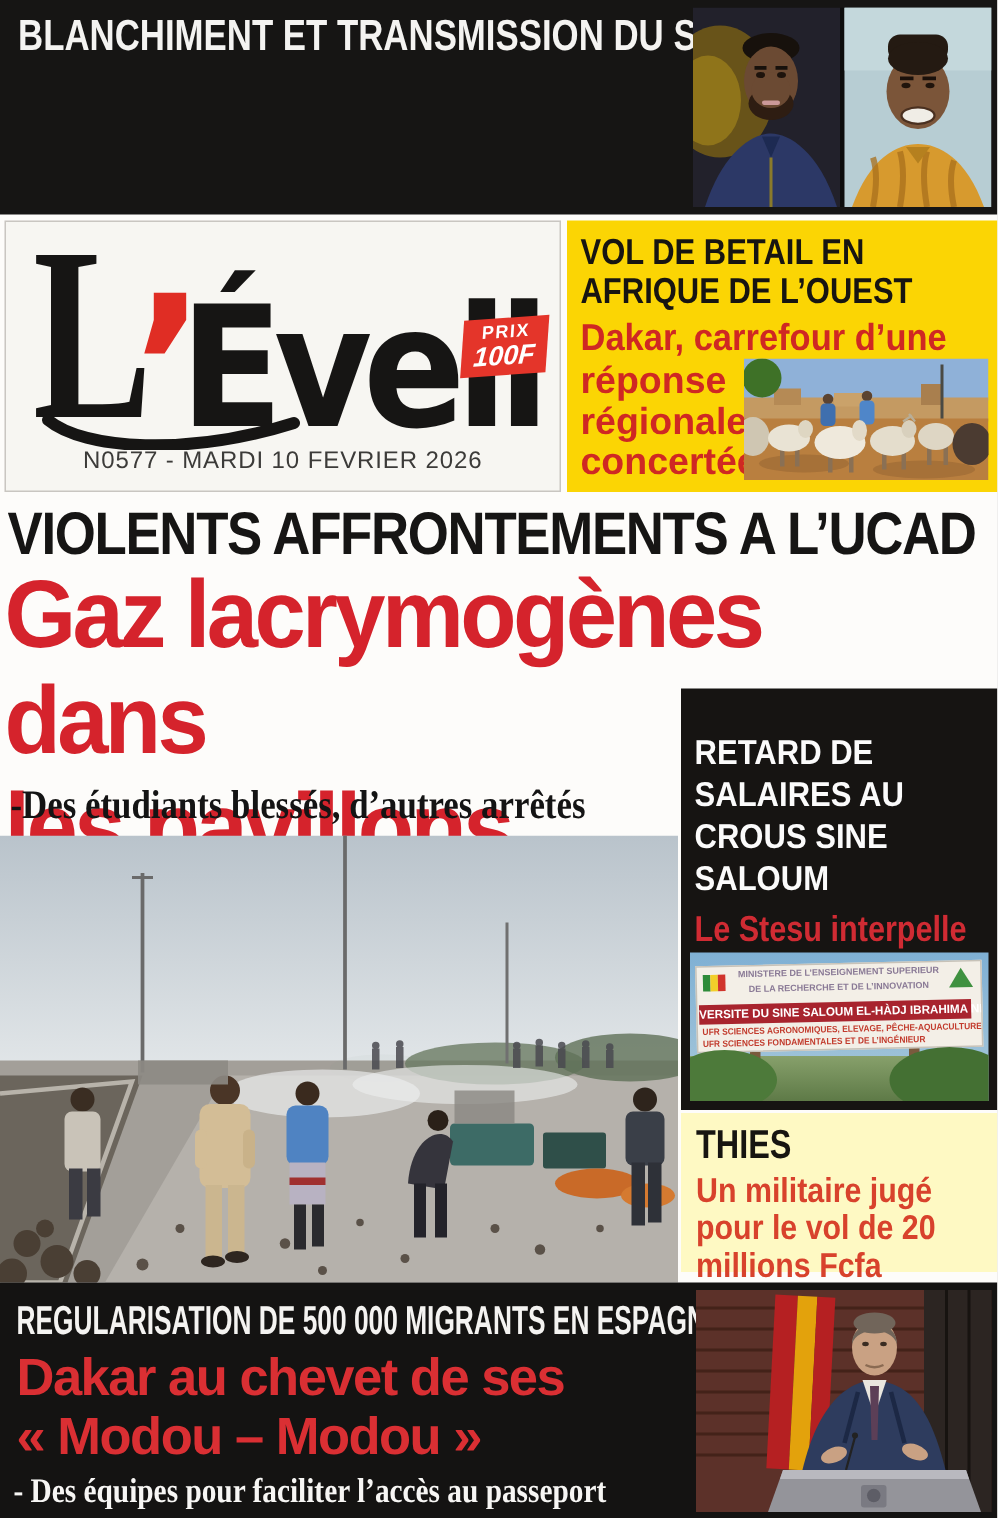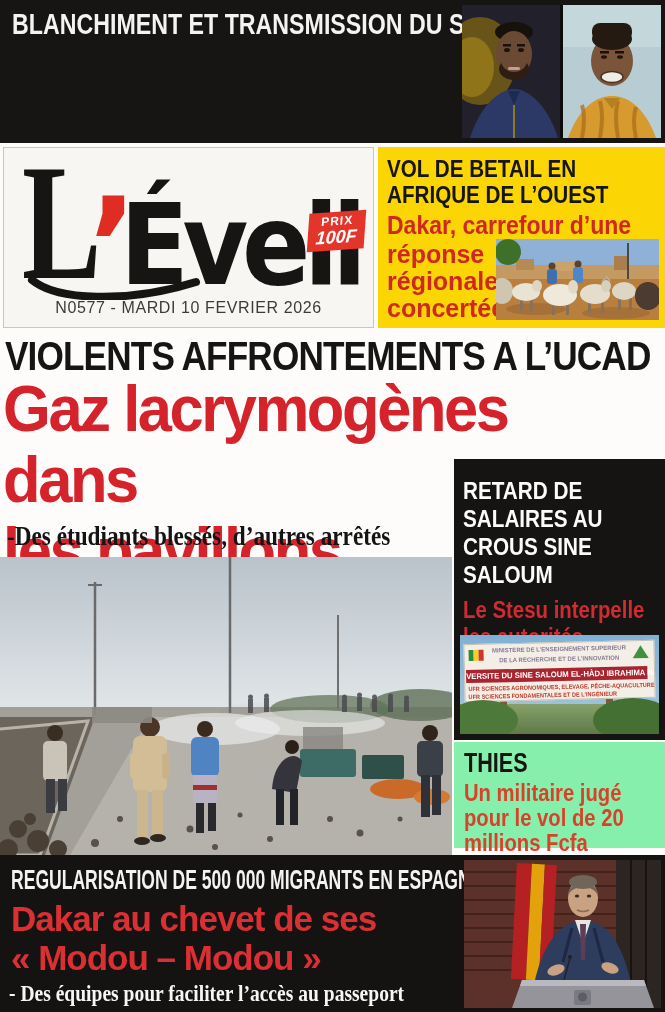--- a/index.html
+++ b/index.html
@@ -30,21 +30,21 @@
   .cattle-h2 { left:9px; top:94px; width:116px; color:#cf2823; font-weight:800; font-size:25px; line-height:27px; }
   .cattle-photo { left:118px; top:92px; width:163px; height:81px; }
 
   
   .ucad-kicker { left:5px; top:334px; color:#161514; font-weight:800; font-size:40px; letter-spacing:-1px; transform:scaleX(.88); }
   .main-headline { left:3px; top:374px; color:#d5232c; font-weight:800; font-size:64px; line-height:71px; letter-spacing:-2.5px; transform:scaleX(.96); transform-origin:0 0; }
   .main-subhead { left:7px; top:521px; font-family:"Liberation Serif", serif; font-weight:700; font-size:27px; color:#141414; transform:scaleX(.86); }
   .main-photo { left:0; top:557px; width:452px; height:298px; }
 
   
-  .crous-box { left:454px; top:459px; width:211px; height:281px; background:#161412; padding:18px 9px 0; }
+  .crous-box { left:454px; top:459px; width:211px; height:281px; background:#161412; padding:28px 9px 0; }
   .crous-kicker { color:#fbfbfb; font-weight:700; font-size:23px; line-height:28px; width:232px; transform:scaleX(.9); }
   .crous-headline { margin-top:7px; color:#d02b33; font-weight:800; font-size:24px; line-height:27px; width:240px; transform:scaleX(.85); }
   .sign-photo { position:absolute; left:6px; top:176px; width:199px; height:99px; overflow:hidden;
                 background:linear-gradient(#7fb0d4, #a9c9da); }
   .sign-board { position:absolute; left:4px; top:7px; right:4px; height:58px; background:#f3efe7;
                 border:1px solid #c7c2b8; transform:rotate(-1.3deg); overflow:hidden; }
   .sign-ministry { padding-top:3px; text-align:center; font-size:6px; line-height:7px; color:#8a7a96; font-weight:700; }
   .sign-band { position:absolute; left:1px; right:1px; top:25px; height:13px; background:#a8242e; color:#fff;
                font-size:8px; font-weight:700; line-height:13px; text-align:center; white-space:nowrap; transform:scaleX(.97); transform-origin:0 0; }
   .sign-ufr { position:absolute; left:3px; top:39px; color:#c23b2d; font-size:6px; font-weight:700; line-height:8px; white-space:nowrap; transform:scaleX(.93); transform-origin:0 0; }
@@ -53,21 +53,21 @@
   .sign-logo { position:absolute; right:5px; top:4px; width:0; height:0; border-left:8px solid transparent;
                border-right:8px solid transparent; border-bottom:13px solid #3f9140; }
   .sign-green { position:absolute; left:0; right:0; bottom:0; height:30px;
                 background:linear-gradient(#87a06b, #5e7a47); }
   .sign-bush1,.sign-bush2 { position:absolute; border-radius:50%; background:#4d7a3a; }
   .sign-bush1 { left:-12px; bottom:-6px; width:70px; height:40px; }
   .sign-bush2 { right:-14px; bottom:-8px; width:80px; height:44px; background:#447033; }
   .sign-post { position:absolute; width:7px; height:24px; background:#7a5a3d; bottom:12px; }
 
   
-  .thies-box { left:454px; top:742px; width:211px; height:106px; background:#86efac; padding:6px 10px 0; }
+  .thies-box { left:454px; top:742px; width:211px; height:106px; background:#fef9c3; padding:6px 10px 0; }
   .thies-kicker { color:#171511; font-weight:800; font-size:27px; transform:scaleX(.8); }
   .thies-headline { margin-top:2px; color:#d8422c; font-weight:800; font-size:23px; line-height:25px; width:236px; transform:scaleX(.88); }
 
   
   .bottom-banner { left:0; top:855px; width:665px; height:157px; background:#141312; }
   .bottom-kicker { left:11px; top:10px; color:#f4f3f1; font-weight:700; font-size:27px; transform:scaleX(.65); }
   .bottom-headline { left:11px; top:44px; color:#da2f33; font-weight:800; font-size:35px; line-height:39px; letter-spacing:-1px; }
   .bottom-subhead { left:9px; top:126px; color:#f7f6f4; font-family:"Liberation Serif", serif; font-weight:700; font-size:23px; transform:scaleX(.85); }
   .sanchez-photo { left:464px; top:860px; width:197px; height:148px; }
 

